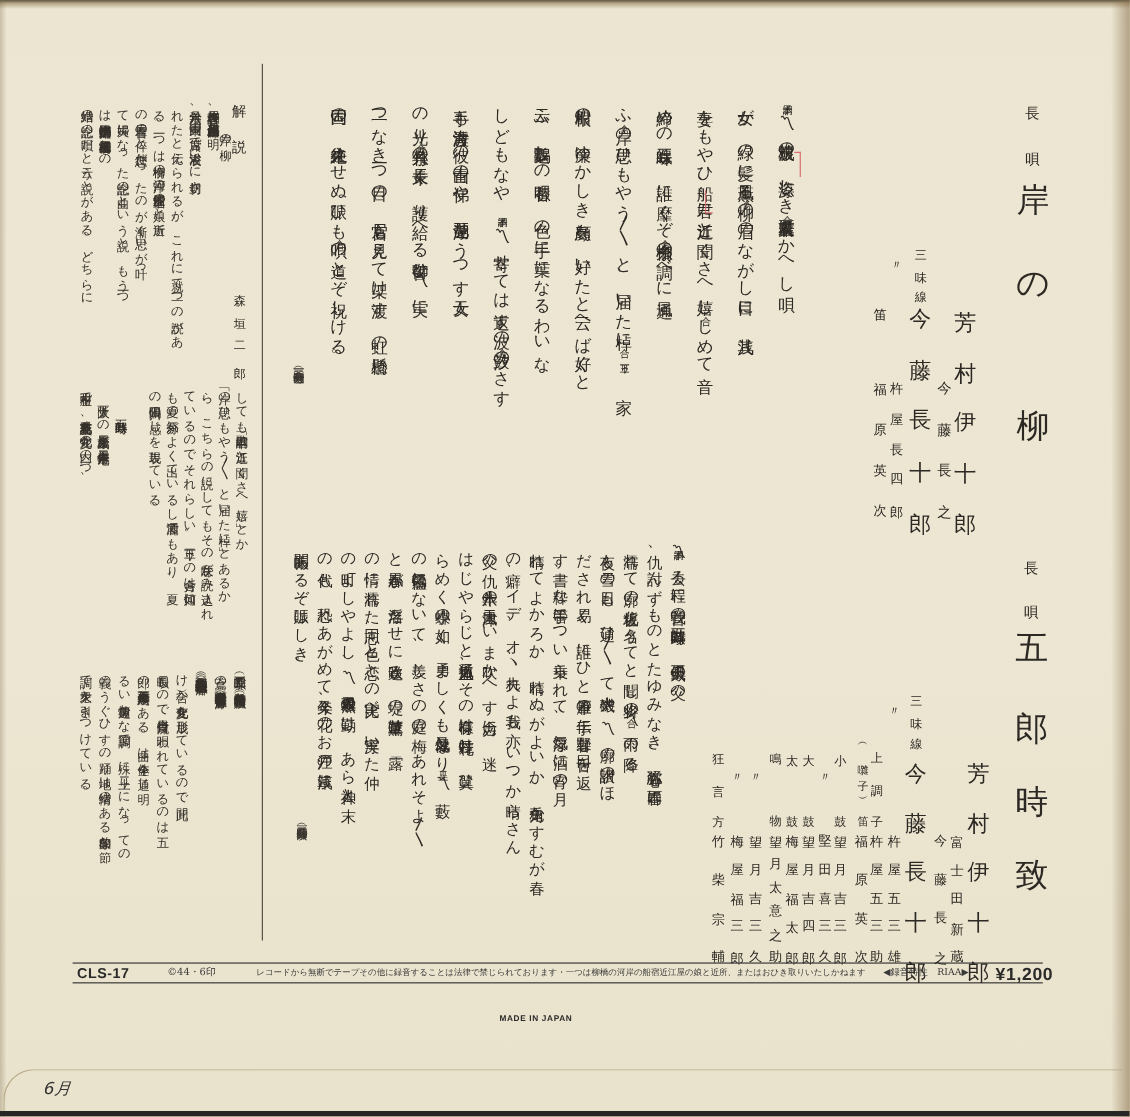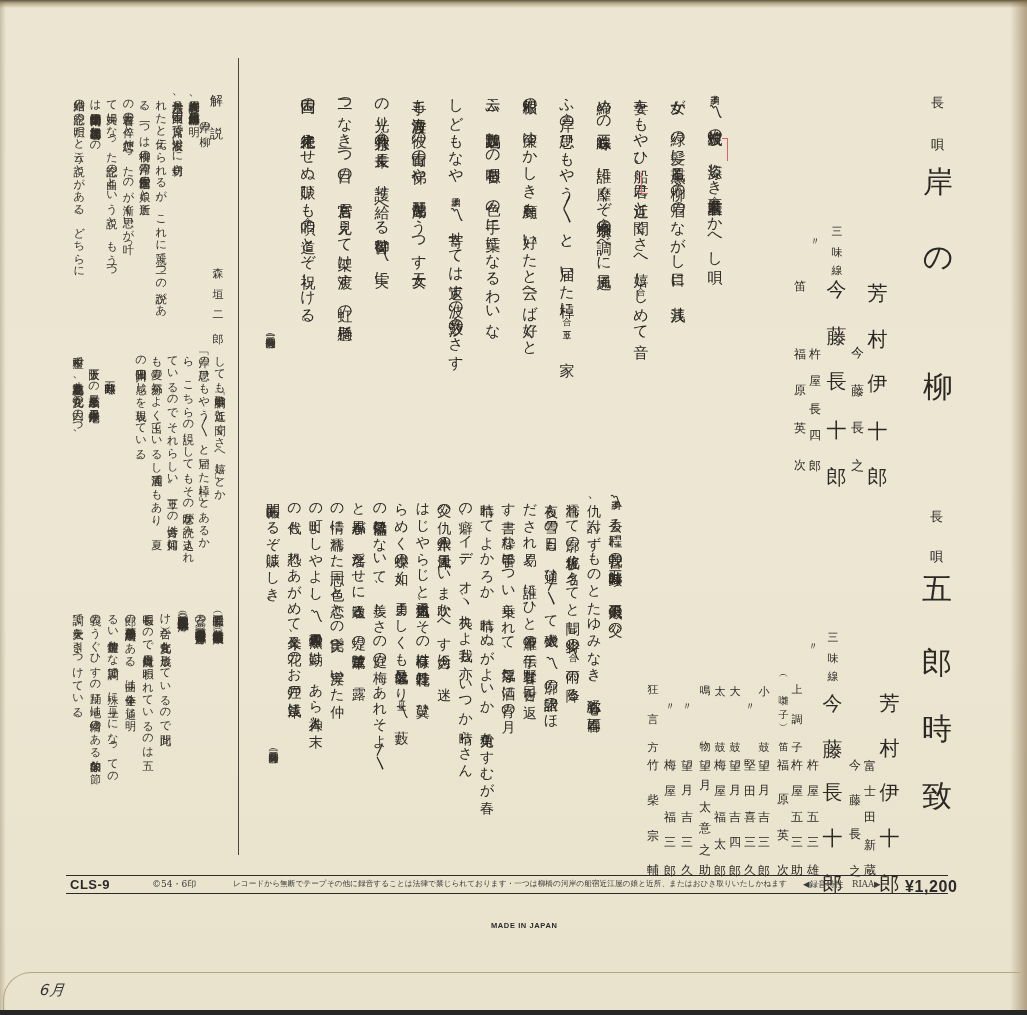--- a/index.html
+++ b/index.html
@@ -174,24 +174,24 @@
         <div class="col">郎の外西王母鳥羽絵がある。曲は全体を通じ明</div>
         <div class="col">るい情趣豊かな節調で、殊に二上りになっての</div>
         <div class="col">義のうぐひすの踊り地は情緒のある印象的な節</div>
         <div class="col">調で大衆を引きつけている。</div>
       </div>
   </div>
 
   <div>
     <div class="rule" style="top:875px;"></div>
     <div class="rule" style="top:893px;"></div>
-    <div class="ft" style="left:70px;top:878px;font-size:13px;font-weight:bold;letter-spacing:.5px;">CLS-9</div>
-    <div class="ftj" style="left:152px;top:880px;font-size:9px;">©54・6印</div>
+    <div class="ft" style="left:70px;top:878px;font-size:13px;font-weight:bold;letter-spacing:.5px;">CLS-17</div>
+    <div class="ftj" style="left:152px;top:880px;font-size:9px;">©44・6印</div>
     <div class="ftj" style="left:233px;top:880px;font-size:7.7px;">レコードから無断でテープその他に録音することは法律で禁じられております・一つは柳橋の河岸の船宿近江屋の娘と近所、またはおひき取りいたしかねます</div>
     <div class="ftj" style="left:803px;top:880px;font-size:8.5px;text-align:center;">◀録音特性　RIAA▶</div>
     <div class="ft" style="left:905px;top:879px;font-size:16px;font-weight:bold;letter-spacing:.6px;">¥1,200</div>
-    <div class="ft" style="left:491px;top:922px;font-size:7.5px;font-weight:bold;letter-spacing:.6px;">MADE IN JAPAN</div>
+    <div class="ft" style="left:454px;top:922px;font-size:7.5px;font-weight:bold;letter-spacing:.6px;">MADE IN JAPAN</div>
   </div>
 
   <div class="flap"></div>
   <div class="hand">6月</div>
   <div class="bottom-band"></div>
 </div>
 
 </body></html>

